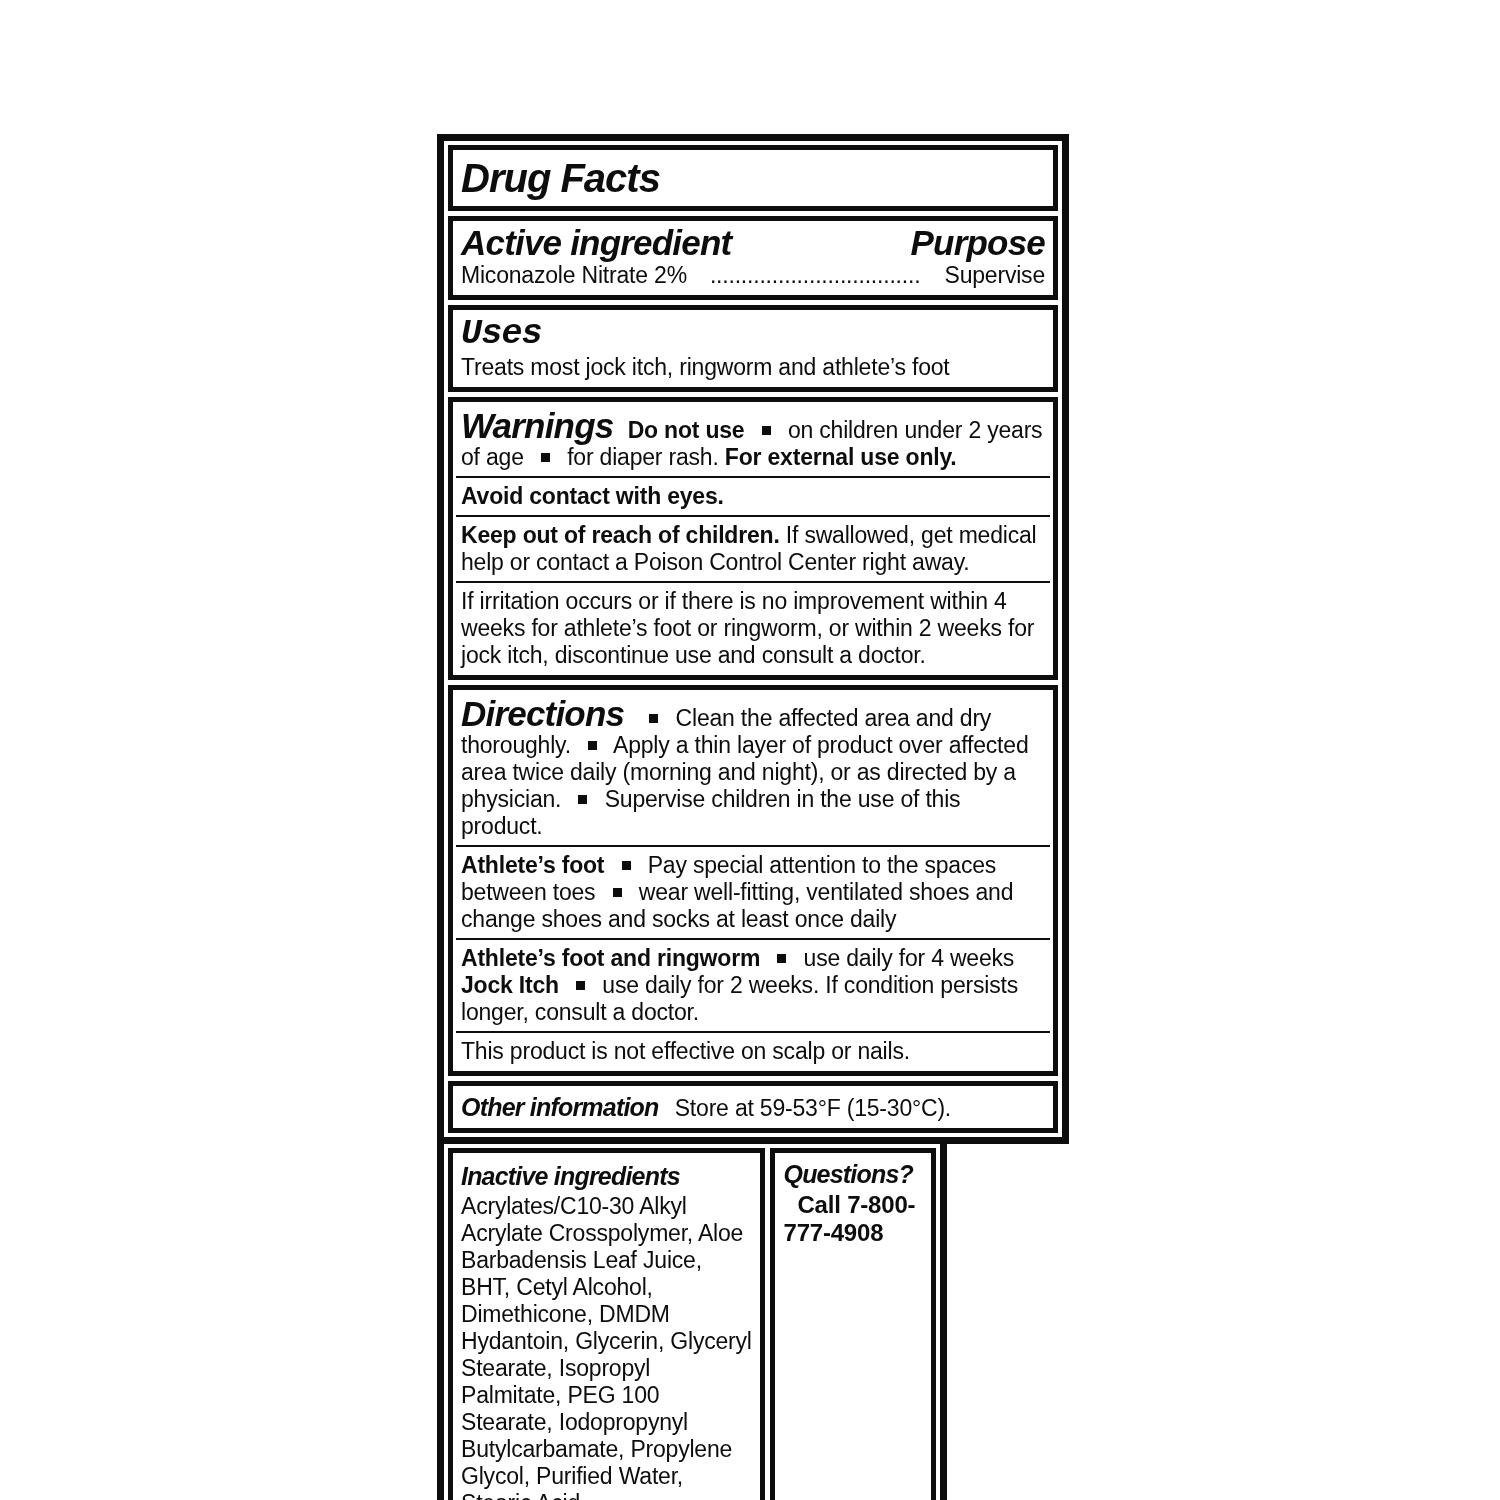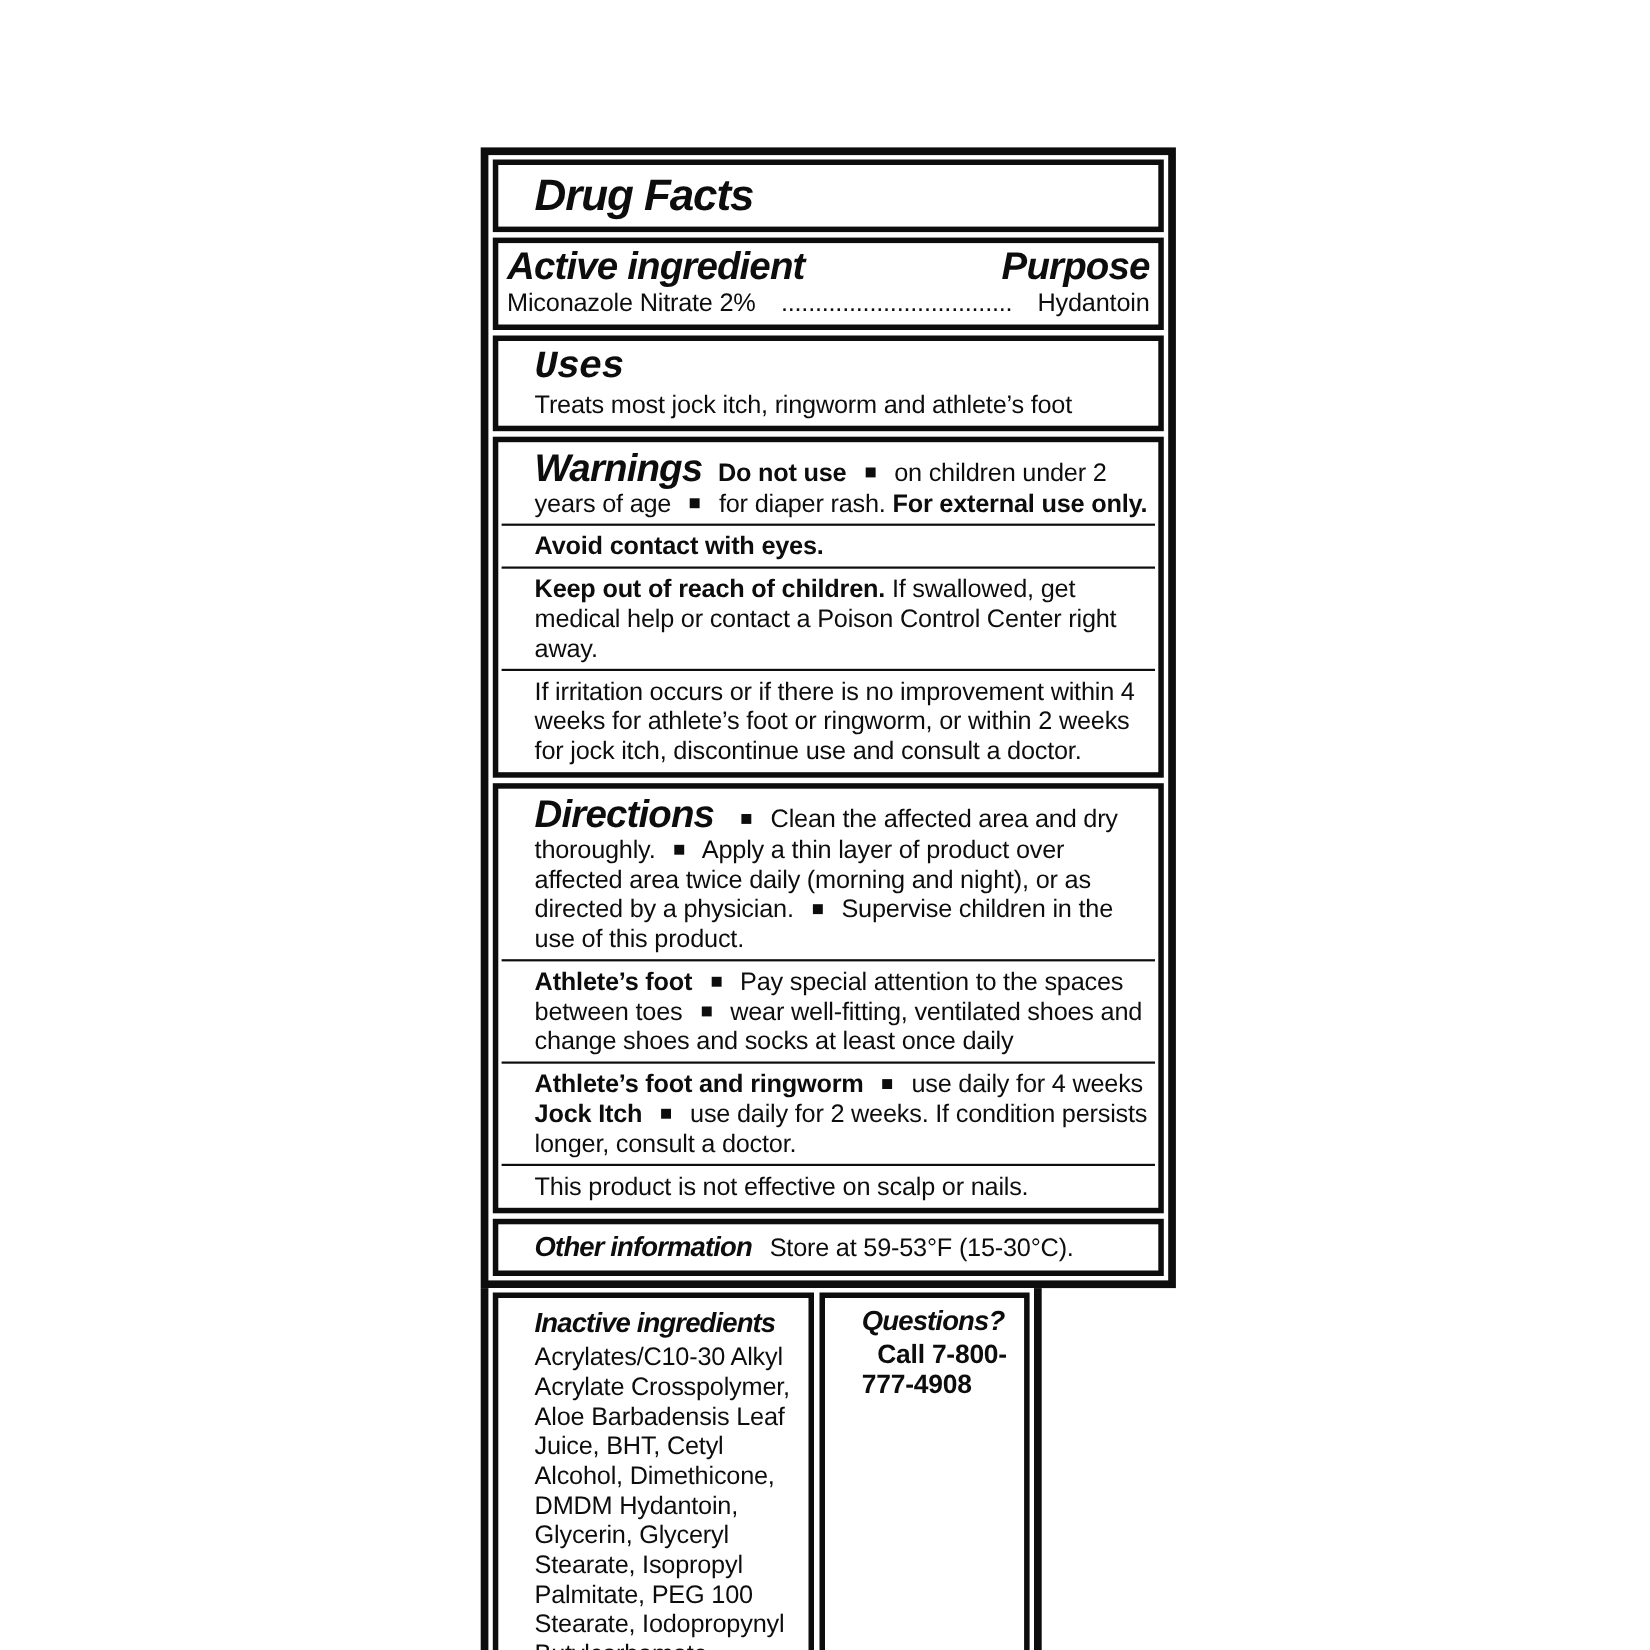--- a/index.html
+++ b/index.html
@@ -48,21 +48,20 @@
   .box {
     border: 5px solid #0d0d0d;
     background: #ffffff;
     padding: 1px 0;
   }
   .para {
     font-size: 23px;
     line-height: 27px;
     letter-spacing: -0.2px;
     padding: 5px 8px;
-    margin-left: 25px;
   }
   .hr {
     border-top: 2.5px solid #0d0d0d;
     margin: 0 3px;
     height: 0;
   }
   .h1 {
     font-size: 40px;
     line-height: 44px;
     font-weight: bold;
@@ -141,21 +140,21 @@
     </section>
 
     <section class="box">
       <div class="ai-head">
         <span class="h2">Active ingredient</span>
         <span class="h2" style="margin-right:0;">Purpose</span>
       </div>
       <div class="ai-line">
         <span class="ai-name">Miconazole Nitrate 2%</span>
         <span class="leader">............................................................................................</span>
-        <span class="ai-purpose">Hydantoin</span>
+        <span class="ai-purpose">Supervise</span>
       </div>
     </section>
 
     <section class="box">
       <div class="para" style="padding-bottom:2px;font-family:Liberation Mono, monospace;">
         <span class="h2">Uses</span>
       </div>
       <div class="para" style="padding-top:0;">Treats most jock itch, ringworm and athlete’s foot</div>
     </section>
 

